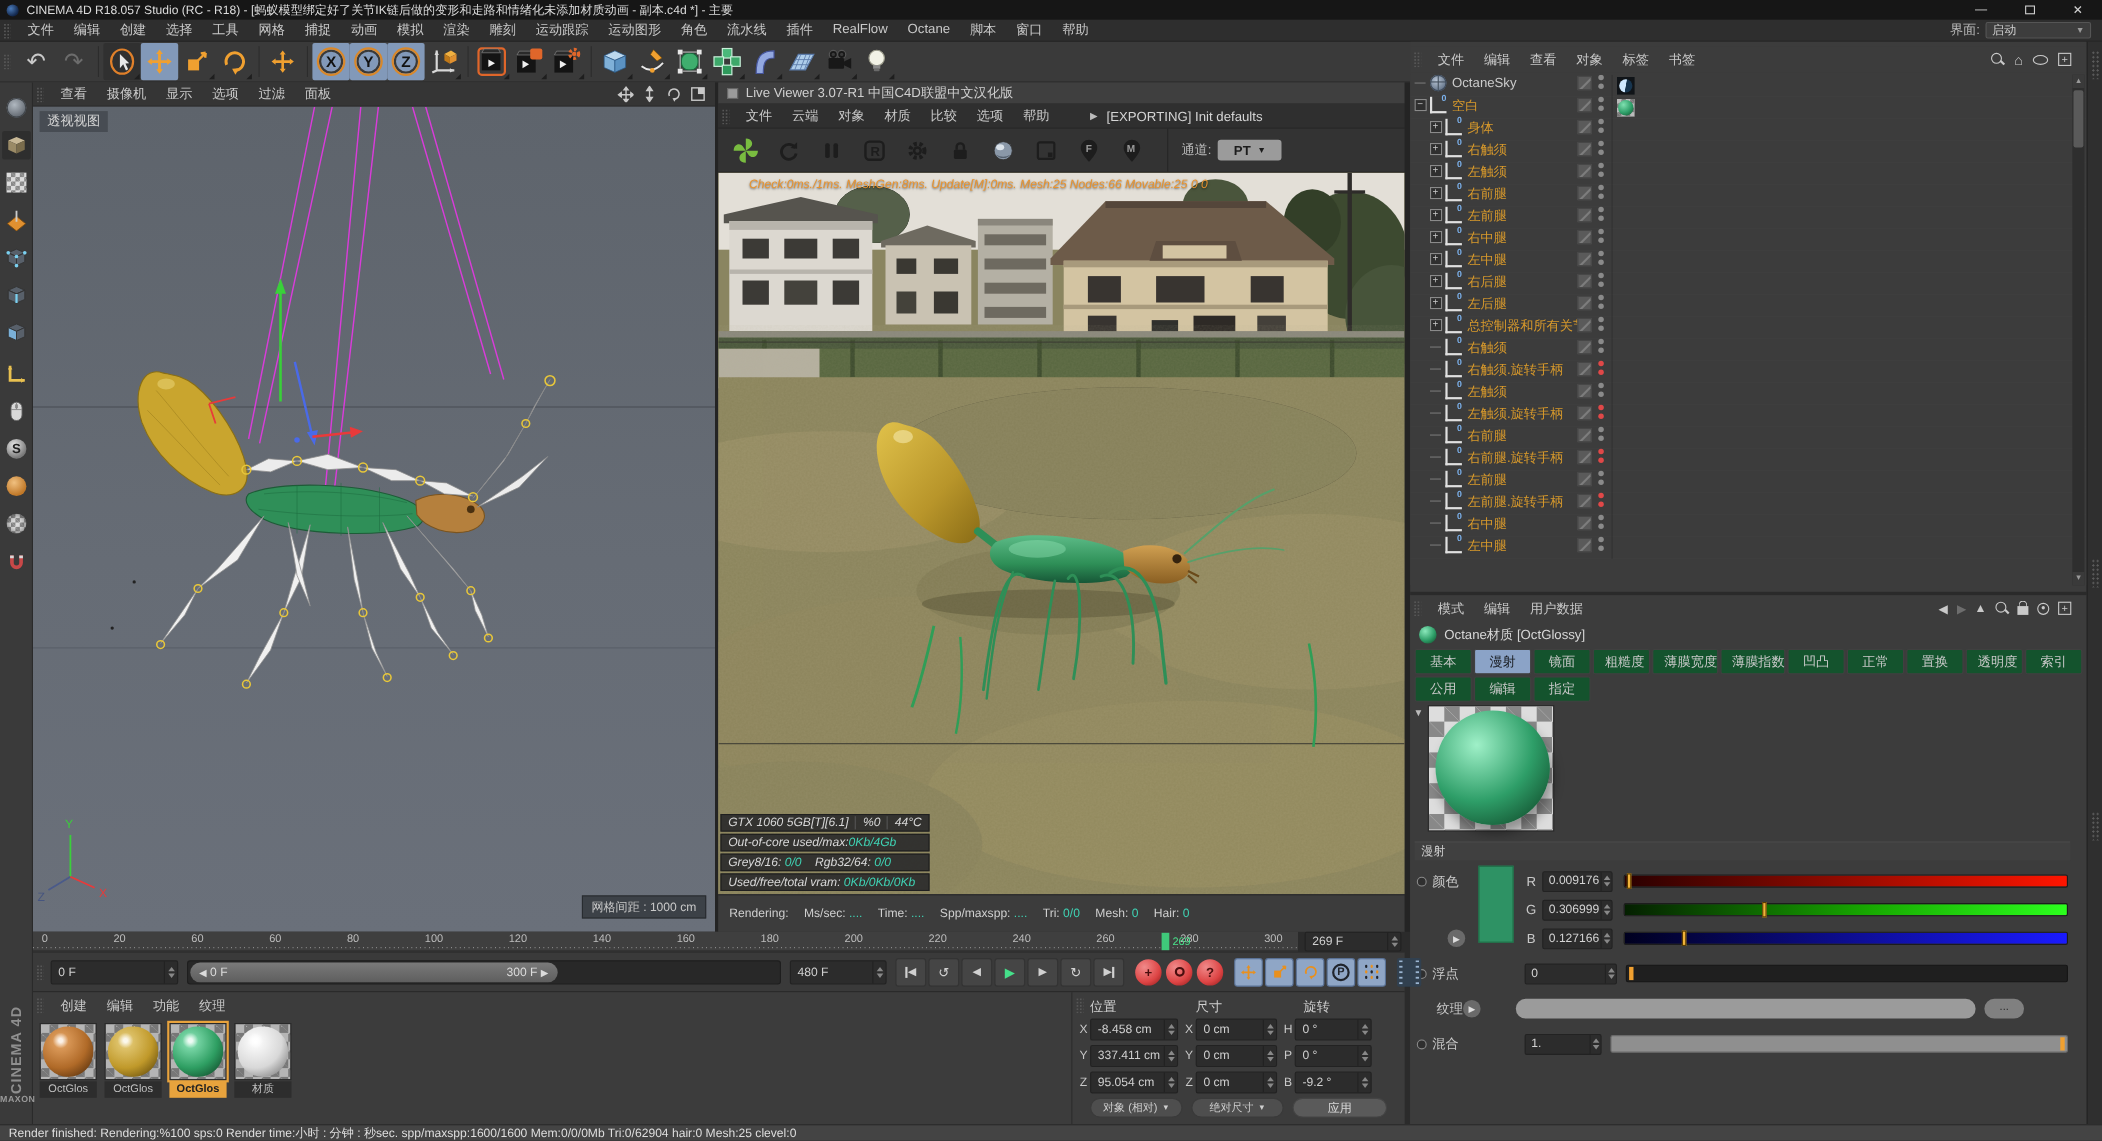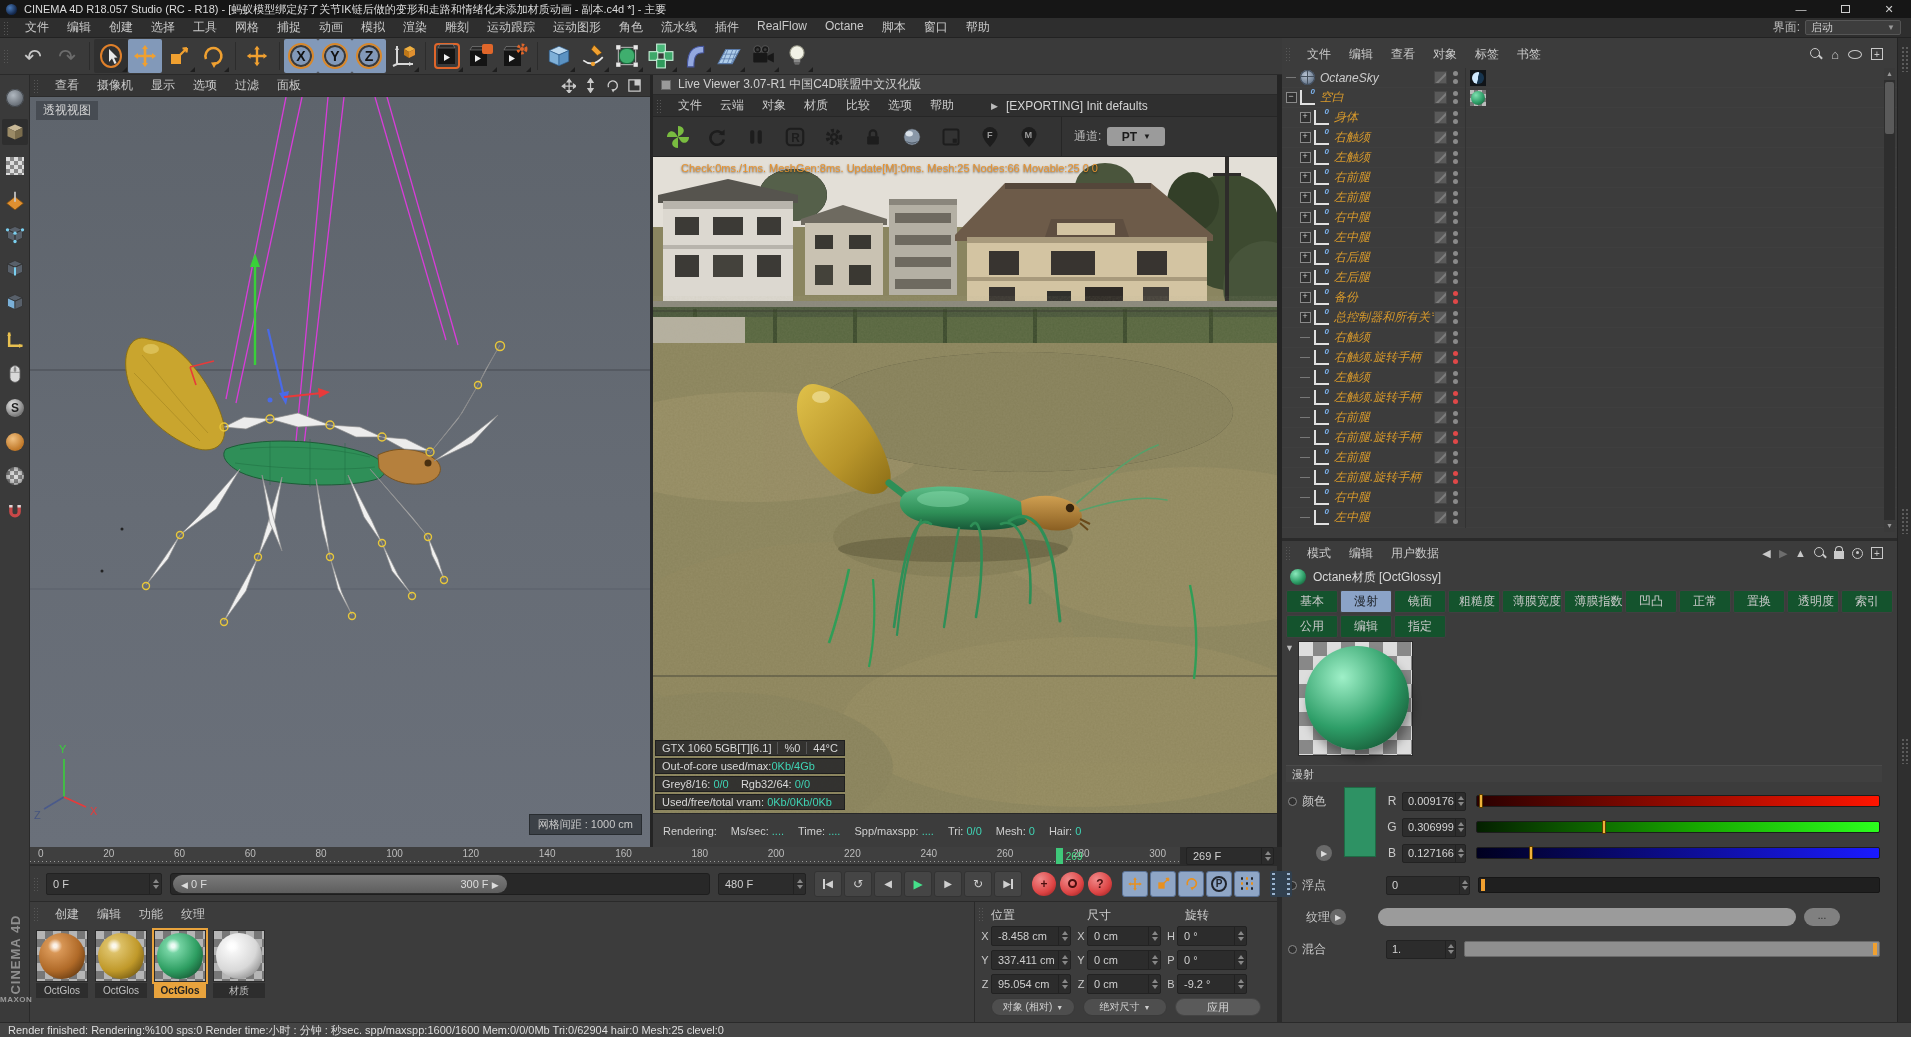--- a/index.html
+++ b/index.html
@@ -54,39 +54,39 @@
   .lv-title{height:20px;background:#3f3f3f;display:flex;align-items:center;gap:7px;padding-left:8px;border-bottom:1px solid #2a2a2a;color:#cfcfcf;}
   .lv-title .sq{width:10px;height:10px;background:#9a9a9a;border:1px solid #666;}
   .lv-menu{height:22px;background:#2f2f2f;display:flex;align-items:center;border-bottom:1px solid #262626;}
   .lv-export{margin-left:28px;display:flex;align-items:center;gap:8px;color:#d5d5d5;white-space:nowrap;}
   .lv-export .tri{font-size:9px;color:#bbb;}
   .lv-toolbar{height:40px;background:#333;display:flex;align-items:center;gap:13px;padding-left:12px;border-bottom:1px solid #262626;}
   .lvi{width:26px;height:26px;display:flex;align-items:center;justify-content:center;flex:none;}
   .lv-chan{margin-left:6px;display:flex;align-items:center;gap:6px;border-left:1px solid #262626;padding-left:12px;height:100%;}
   .chan-dd{width:58px;height:19px;background:#9b9b9b;border-radius:3px;color:#1c1c1c;font-weight:bold;display:flex;align-items:center;justify-content:center;gap:6px;}
   .chan-dd .car{font-size:8px;}
-  .lv-render{position:absolute;left:0;top:82px;width:624px;height:656px;overflow:hidden;background:#8a8560;}
+  .lv-render{position:absolute;left:0;top:82px;width:624px;height:656px;overflow:hidden;background:#8a8560;font-style:italic;}
   .lv-topstats{position:absolute;left:28px;top:5px;color:#e8932f;font-size:11px;text-shadow:0 1px 2px rgba(0,0,0,.6);white-space:nowrap;}
   .ocbox{position:absolute;left:2px;bottom:3px;font-size:11px;color:#d8d8d8;}
   .ocrow{background:rgba(44,44,44,.93);border:1px solid #1f1f1f;margin-top:2px;padding:1px 6px;white-space:nowrap;}
   .teal{color:#3fd3b4;}
   .gpu-row{display:flex;gap:0;padding:1px 0;}
   .gpu-row span{padding:0 6px;border-right:1px solid #555;}
   .gpu-row span:last-child{border-right:none;}
   .lv-status{position:absolute;left:0;top:738px;width:624px;height:34px;background:#3c3c3c;border-top:1px solid #282828;display:flex;align-items:center;gap:14px;padding:0 10px;color:#cfcfcf;font-size:11px;white-space:nowrap;}
   
   .vsplit{top:75px;width:3px;height:772px;background:#242424;}
   
   .rightcol{left:1282px;top:38px;width:615px;height:984px;background:#3c3c3c;}
   .redge{left:1897px;top:38px;width:14px;height:984px;background:#2f2f2f;border-left:1px solid #242424;}
   .redge .g{position:absolute;left:3px;width:8px;height:26px;background-image:radial-gradient(#5c5c5c 1px,transparent 1px);background-size:4px 4px;}
   .om-menu{position:absolute;left:0;top:4px;width:615px;height:24px;display:flex;align-items:center;background:#3c3c3c;}
   .om-icons{margin-left:auto;display:flex;gap:9px;align-items:center;padding-right:14px;}
   .om-list{position:absolute;left:0;top:30px;width:615px;height:464px;overflow:hidden;background:#3c3c3c;}
-  .orow{position:relative;height:20px;display:flex;align-items:center;border-bottom:1px solid rgba(255,255,255,.02);font-style:italic;}
+  .orow{position:relative;height:20px;display:flex;border-bottom:1px solid rgba(255,255,255,.02);}
   .orow .indent{flex:none;}
   .exp{flex:none;width:14px;height:14px;display:flex;align-items:center;justify-content:center;margin-right:2px;}
   .exp.plus:before,.exp.minus:before{width:9px;height:9px;border:1px solid #8a8a8a;color:#c9c9c9;font-size:9px;line-height:7px;text-align:center;background:#2f2f2f;}
   .exp.plus:before{content:"+";}
   .exp.minus:before{content:"−";}
   .exp.line:before{content:"";width:10px;border-top:1px solid #777;}
   .oicon{flex:none;width:15px;height:15px;position:relative;margin-right:5px;}
   .oicon.joint{border-left:2px solid #e0e0e0;border-bottom:2px solid #e0e0e0;}
   .oicon.joint:after{content:"0";position:absolute;right:0px;top:-3px;font-size:8px;color:#7db4f0;font-weight:bold;}
   .oicon.sky{border-radius:50%;background:radial-gradient(circle at 40% 35%,#b8c4d4,#5a6b80 80%);
@@ -1028,31 +1028,20 @@
           <span class="exp plus"></span>
           <span class="oicon joint"></span>
           <span class="oname orange">左后腿</span>
           <span class="vis">
             <span class="slash"></span>
             <span class="dots grey"></span>
           </span>
           <span class="swcell"></span>
         </div>
 
-        <div class="orow">
-          <span class="indent" style="width: 16px;"></span>
-          <span class="exp plus"></span>
-          <span class="oicon joint"></span>
-          <span class="oname orange">备份</span>
-          <span class="vis">
-            <span class="slash"></span>
-            <span class="dots red"></span>
-          </span>
-          <span class="swcell"></span>
-        </div>
 
         <div class="orow">
           <span class="indent" style="width: 16px;"></span>
           <span class="exp plus"></span>
           <span class="oicon joint"></span>
           <span class="oname orange">总控制器和所有关节</span>
           <span class="vis">
             <span class="slash"></span>
             <span class="dots grey"></span>
           </span>

